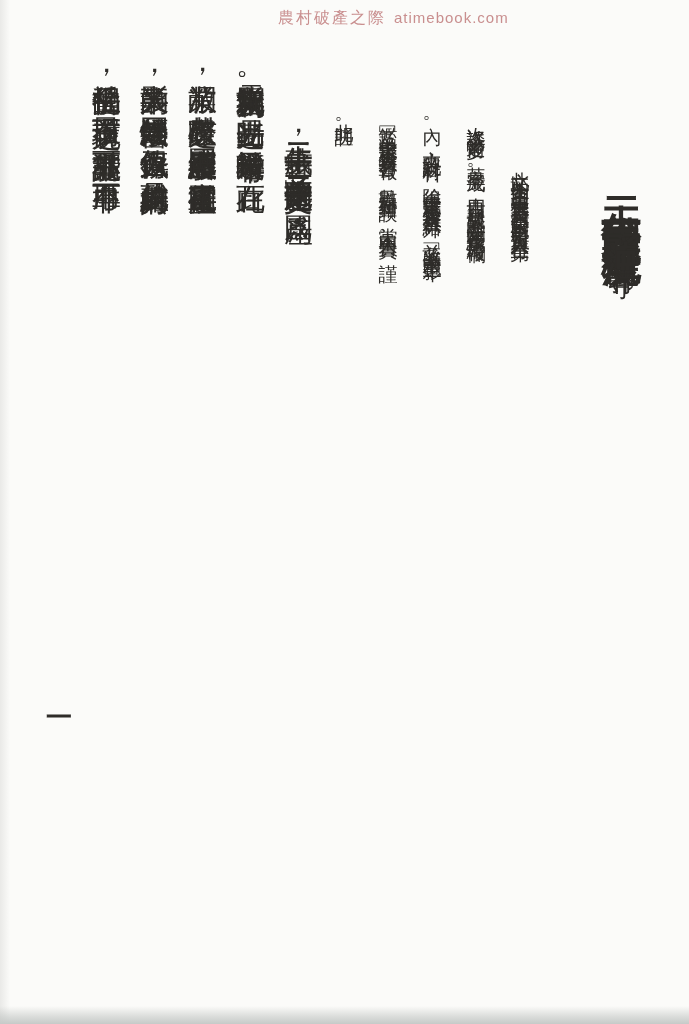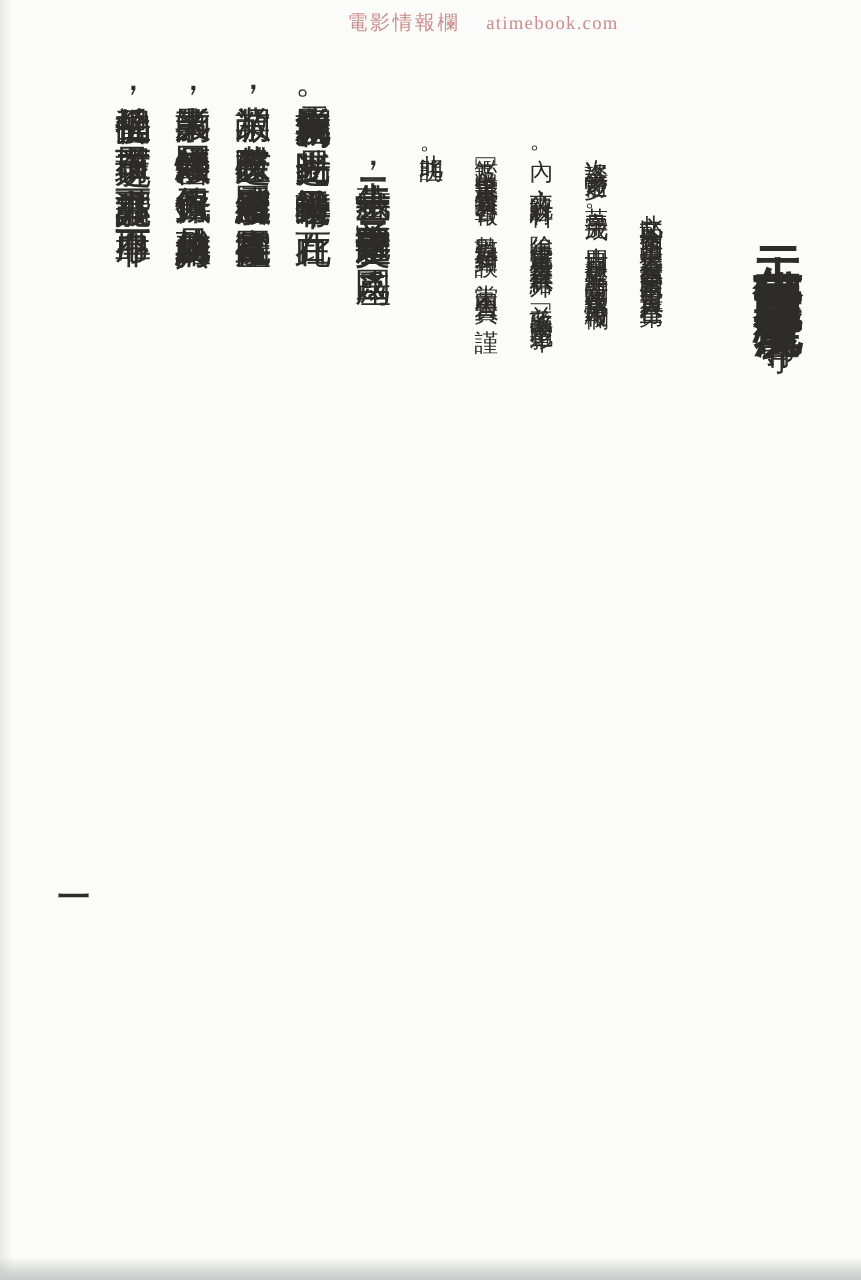--- a/index.html
+++ b/index.html
@@ -25,22 +25,22 @@
     pointer-events: none;
   }
   
   .watermark {
     position: absolute; top: 8px; left: 278px;
     font-size: 16px; color: #c98f8f; letter-spacing: 2px;
     white-space: nowrap;
     font-family: "DejaVu Sans", sans-serif;
   }
   .watermark .url {
-    font-family: Liberation Serif, serif;
-    letter-spacing: 1px; margin-left: 21px; font-size: 15px;
+    font-family: Liberation Sans, sans-serif;
+    letter-spacing: 1px; margin-left: 8px; font-size: 15px;
   }
   
   .content {
     position: absolute; top: 0; right: 34px; height: 1024px;
     writing-mode: vertical-rl;
     text-orientation: upright;
   }
   .col { display: block; }
   .title-col {
     font-size: 40px; line-height: 66px; letter-spacing: 4px;
@@ -67,21 +67,21 @@
     position: absolute; left: 46px; top: 700px;
     font-size: 26px; font-weight: bold;
   }
 </style>
 </head>
 <body>
 
 <div class="page">
 
   <div class="watermark">
-    <span>電影情報欄</span><span class="url">atimebook.com</span>
+    <span>農村破產之際</span><span class="url">atimebook.com</span>
   </div>
 
   <div class="content">
 
     <div class="col title-col">
       <span>二十三年份國產電影發達概況</span><span class="author">郭有守</span>
     </div>
 
     <div class="col note-col first">此文於二十四年四月中央宣傳委員會召集全國電影公司負責人舉行第二</div>
     <div class="col note-col mid">次談話會之前夕，草率完成。十四日起登載於上海「新聞夜報」電影情報欄</div>

